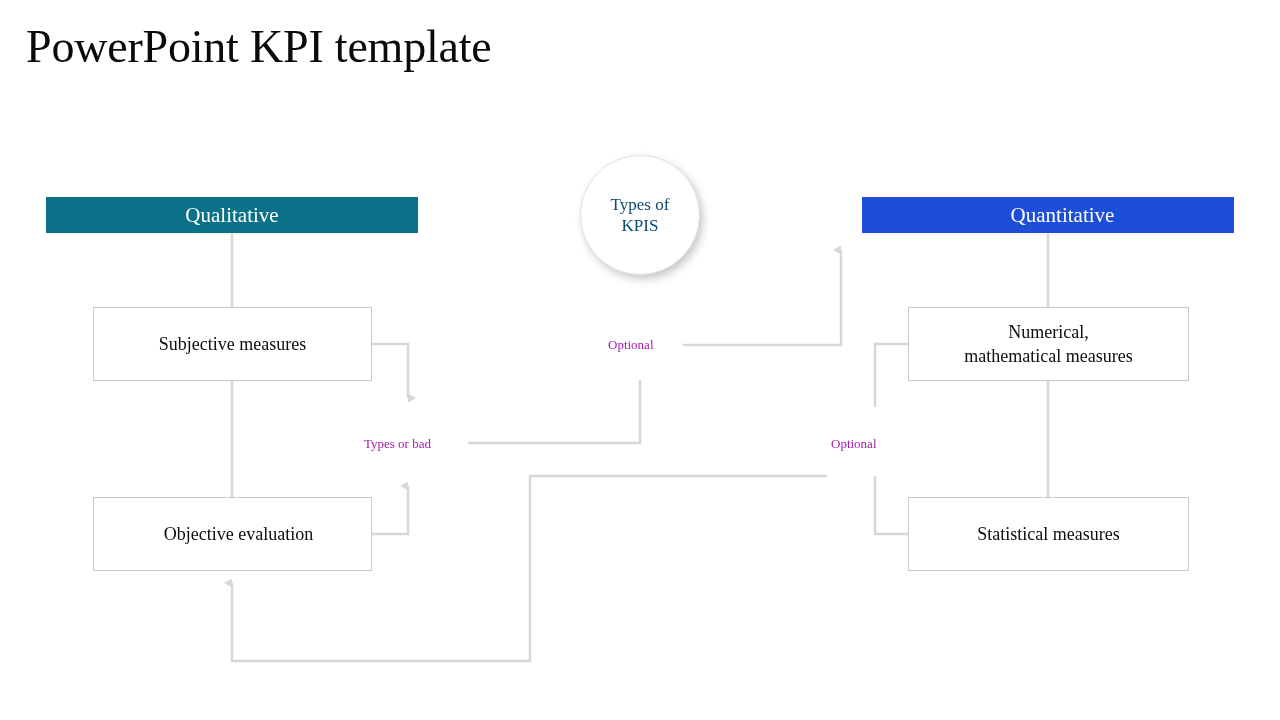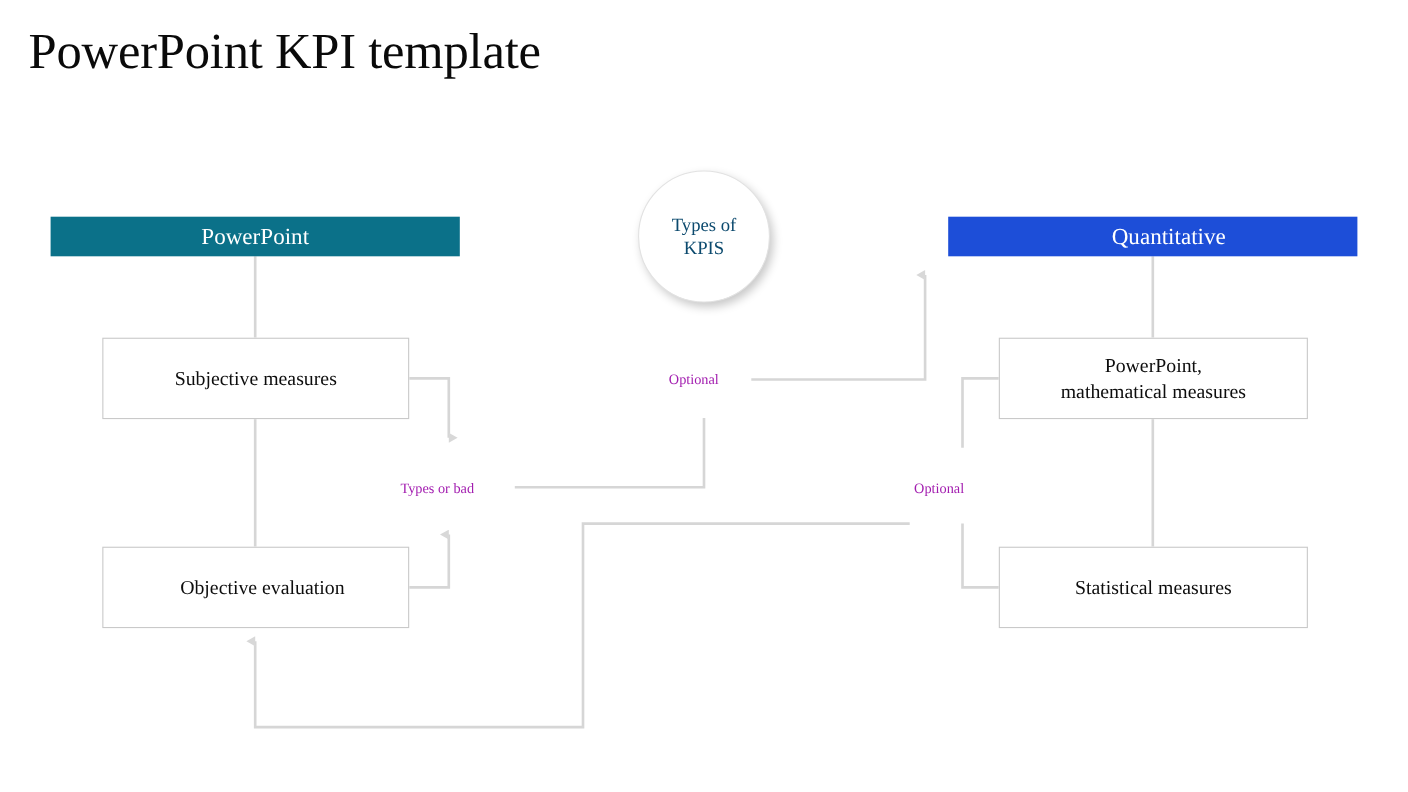--- a/index.html
+++ b/index.html
@@ -156,35 +156,35 @@
 
       <path d="M908,344 L875,344 L875,407"></path>
 
       <path d="M908,534 L875,534 L875,476"></path>
 
       <path d="M827,476 L530,476 L530,661 L232,661 L232,583" marker-end="url(#arrow-up)"></path>
 
     </g>
   </svg>
 
-  <div class="banner" id="banner-qualitative" style="background: rgb(11, 113, 137); color: rgb(255, 255, 255);">PowerPoint</div>
+  <div class="banner" id="banner-qualitative" style="background: rgb(11, 113, 137); color: rgb(255, 255, 255);">Qualitative</div>
 
   <div class="banner" id="banner-quantitative" style="background: #1d4ed8; color: rgb(255, 255, 255); padding-left: 29px;">Quantitative</div>
 
   <div class="node-box" id="node-subjective" style="border-color: rgb(201, 201, 201);">
     <span>Subjective measures</span>
   </div>
 
   <div class="node-box" id="node-objective" style="border-color: rgb(201, 201, 201);">
     <span>Objective evaluation</span>
   </div>
 
   <div class="node-box" id="node-numerical" style="border-color: rgb(201, 201, 201);">
     <span>
-      <span>PowerPoint,</span><br>
+      <span>Numerical,</span><br>
       <span>mathematical  measures</span>
     </span>
   </div>
 
   <div class="node-box" id="node-statistical" style="border-color: rgb(201, 201, 201);">
     <span>Statistical  measures</span>
   </div>
 
   <div id="center-circle">
     <span>

